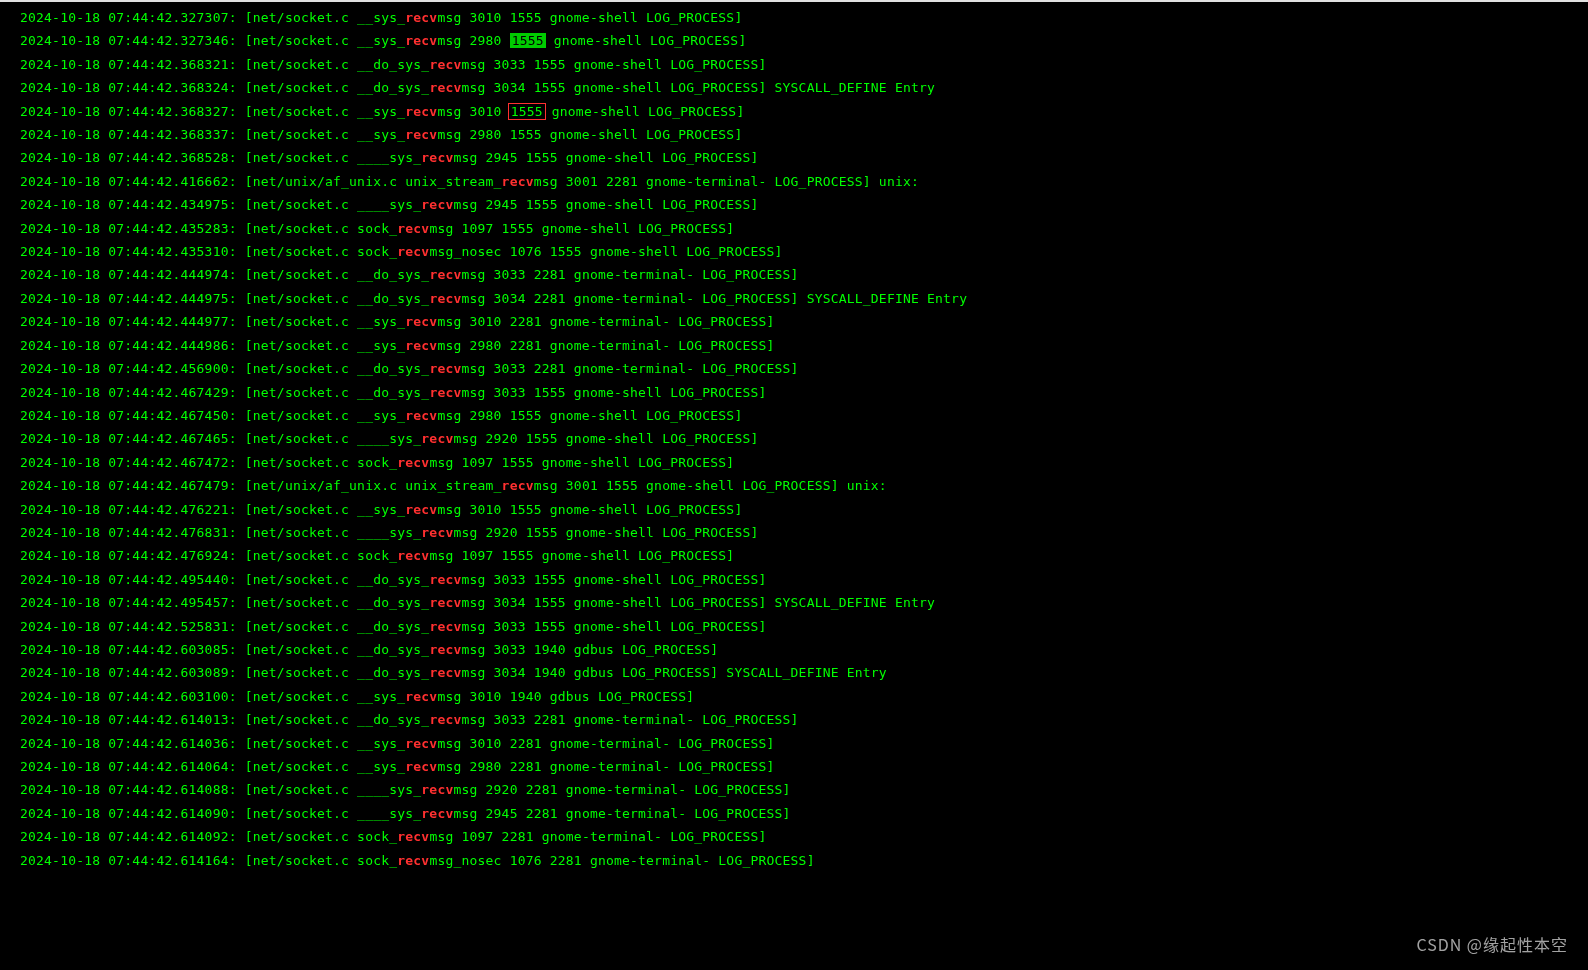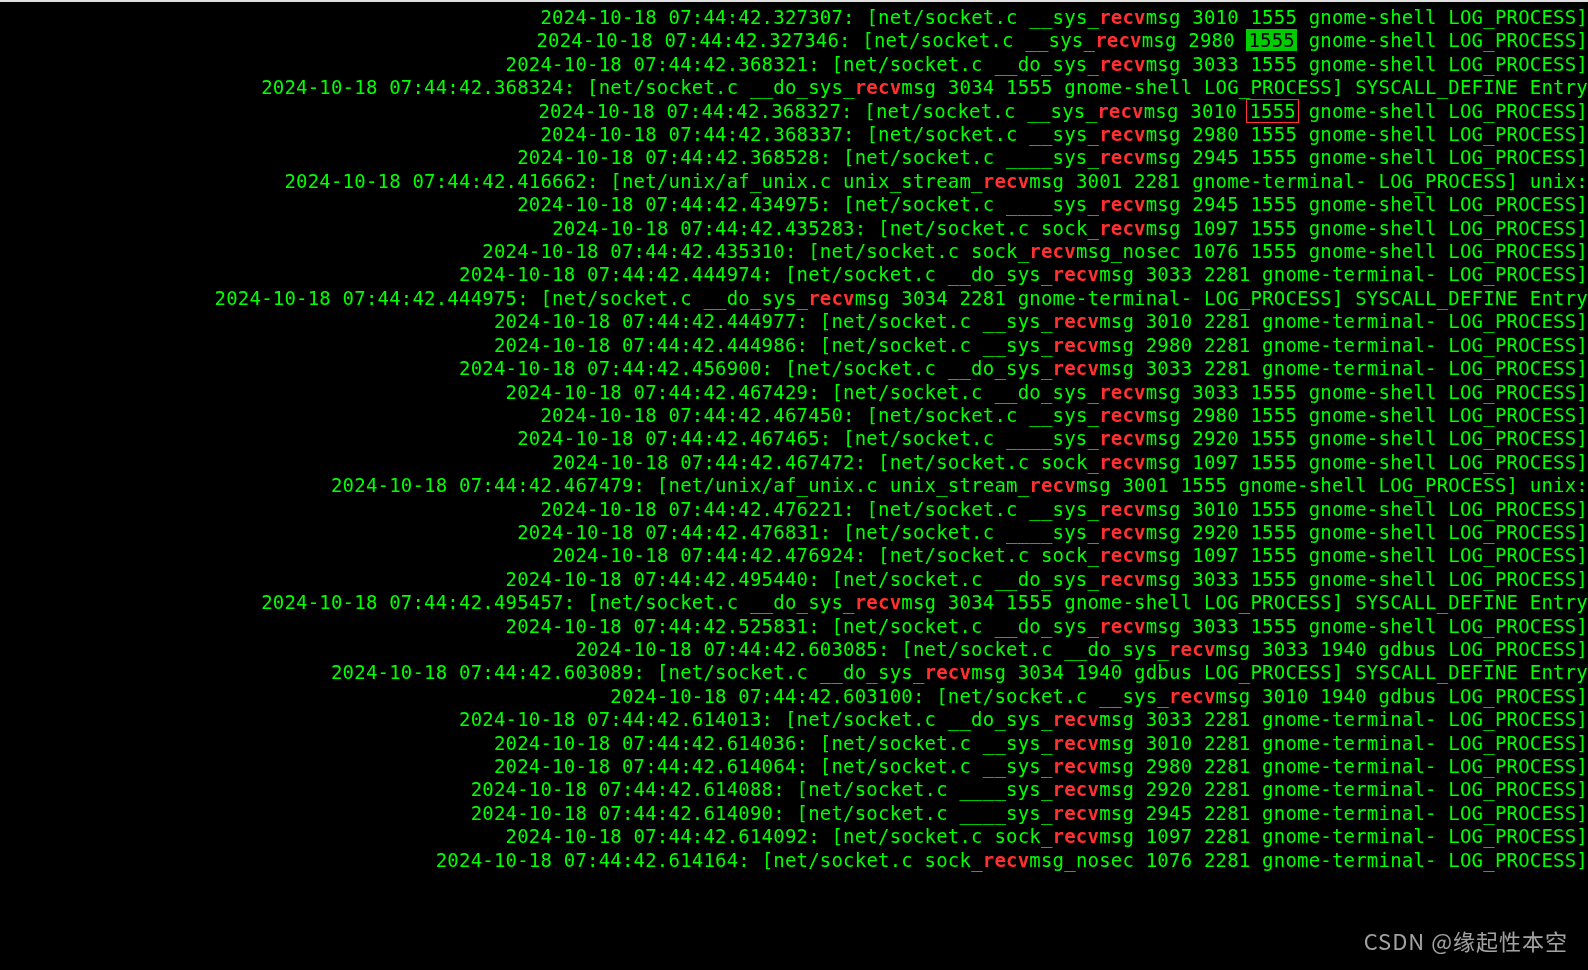--- a/index.html
+++ b/index.html
@@ -5,27 +5,26 @@
   html, body {
     margin: 0;
     padding: 0;
     background: #000000;
     width: 1588px;
     height: 970px;
     overflow: hidden;
   }
   #terminal {
     font-family: "DejaVu Sans Mono", "Liberation Mono", "Courier New", monospace;
-    font-size: 19px;
+    font-size: 13px;
     line-height: 23.4px;
     color: #00ff00;
     white-space: pre;
     padding: 6px 0 0 20px;
     letter-spacing: 0.2px;
-    text-align: right;
   }
   .hl {
     color: #ff3030;
     font-weight: bold;
   }
   .grnbg {
     background: #00cc00;
     color: #000000;
     padding: 0 2px;
   }
@@ -34,21 +33,21 @@
     color: #00ff00;
     padding: 0 2px;
     margin: 0 -2px;
   }
   #watermark {
     position: absolute;
     right: 20px;
     bottom: 14px;
     color: rgba(225,225,225,0.72);
     font-family: "Microsoft YaHei","PingFang SC","Noto Sans CJK SC",sans-serif;
-    font-size: 22px;
+    font-size: 16px;
     letter-spacing: 1px;
     pointer-events: none;
   }
   #topbar {
     position:absolute;
     top:0; left:0; right:0;
     height:2px;
     background:#e0e0e0;
   }
 </style>

